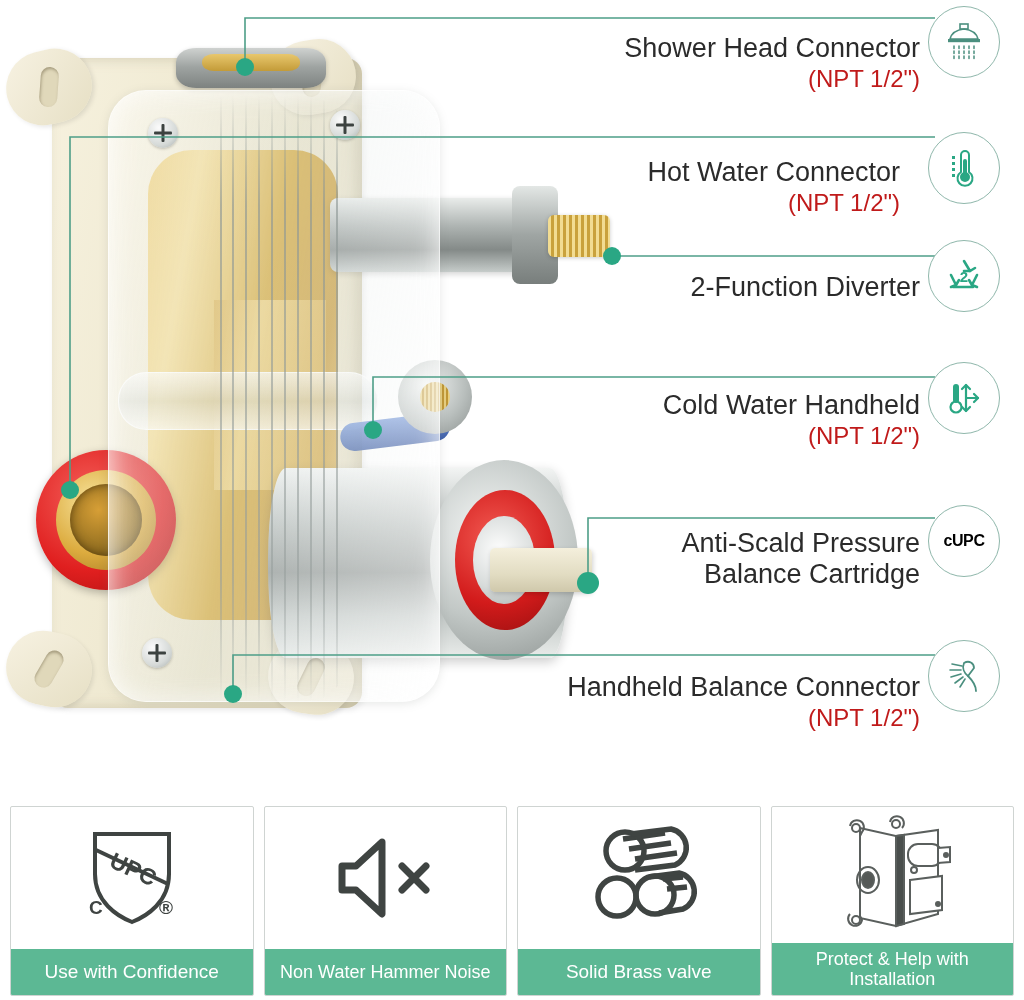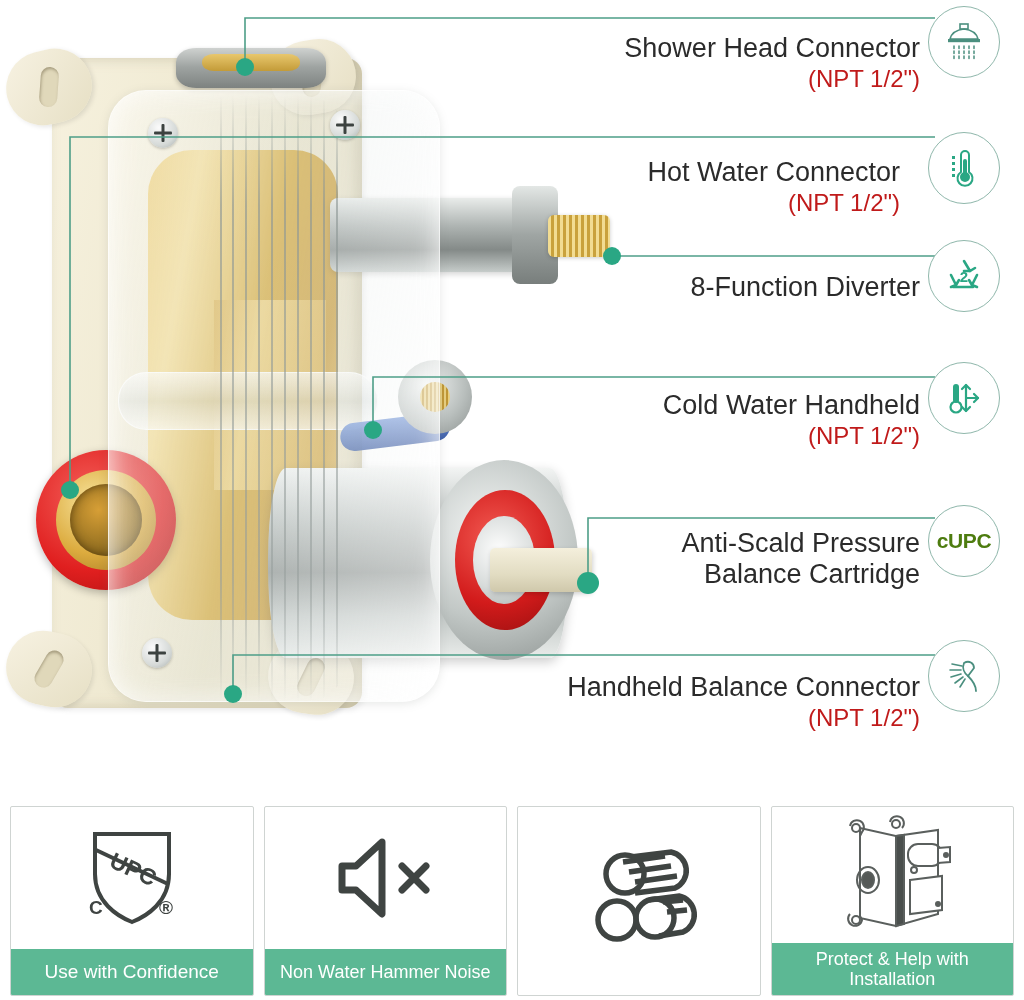--- a/index.html
+++ b/index.html
@@ -171,21 +171,21 @@
   }
   .label .npt{font-size:24px;color:#c01a1a;line-height:1.2;margin-top:1px;}
 
   .badge{
     position:absolute;width:72px;height:72px;border-radius:50%;
     border:1px solid #8fb7ab;display:flex;align-items:center;justify-content:center;
     background:#fff;box-sizing:border-box;
   }
   .badge svg{display:block;}
   .badge .cupc{
-    font-size:21px;font-weight:bold;color:#4d7c0f;letter-spacing:-.4px;
+    font-size:16px;font-weight:bold;color:#000000;letter-spacing:-.4px;
   }
 
   
   #cards{position:absolute;left:0;top:806px;width:1024px;height:190px;display:flex;gap:10px;padding:0 10px;box-sizing:border-box;}
   .card{
     flex:1;border:1px solid #cfd4d2;background:#fff;border-radius:2px;
     display:flex;flex-direction:column;overflow:hidden;
   }
   .card-art{flex:1;display:flex;align-items:center;justify-content:center;}
   .card-cap{
@@ -301,21 +301,21 @@
       <g fill="#2aa784" stroke="none">
         <rect x="9" y="9" width="3" height="3"></rect>
         <rect x="9" y="15" width="3" height="3"></rect>
         <rect x="9" y="21" width="3" height="3"></rect>
         <rect x="9" y="27" width="3" height="3"></rect>
       </g>
     </svg>
   </div>
 
   <div class="label" style="left:540px;top:272px;width:380px;">
-    <div class="main">8-Function Diverter</div>
+    <div class="main">2-Function Diverter</div>
   </div>
   <div class="badge" style="left:928px;top:240px;">
     <svg width="44" height="44" viewBox="0 0 44 44" fill="none" stroke="#2aa784" stroke-width="2.6" stroke-linecap="round" stroke-linejoin="round">
       <path d="M22 7 L28 17 L33 14"></path>
       <path d="M28 17 L22 17"></path>
       <path d="M35 21 L30 31 L35 33"></path>
       <path d="M30 31 L27 26"></path>
       <path d="M9 21 L14 31 L9 33"></path>
       <path d="M14 31 L17 26"></path>
       <path d="M11 33 L31 33"></path>
@@ -398,20 +398,21 @@
             <path d="M52 9 L92 4 A19 19 0 0 1 96 40 L56 45"></path>
           </g>
           <g>
             <ellipse cx="38" cy="72" rx="19" ry="19"></ellipse>
             <ellipse cx="76" cy="70" rx="19" ry="19"></ellipse>
             <path d="M70 52 L100 48 A19 19 0 0 1 104 84 L80 88"></path>
             <path d="M84 54 L104 52 M88 64 L108 62"></path>
           </g>
         </svg>
       </div>
+      <div class="card-cap">Solid Brass valve</div>
     </div>
 
     <div class="card">
       <div class="card-art">
         <svg width="132" height="122" viewBox="0 0 132 122" fill="none" stroke="#5a5f5d" stroke-width="2">
           <path d="M34 14 L34 104 L70 112 L70 22 Z" fill="#fff"></path>
           <path d="M24 12 a7 7 0 1 1 12 6 l-2 4"></path>
           <circle cx="30" cy="14" r="4"></circle>
           <path d="M24 100 a7 7 0 1 0 12 6 l-2 -4"></path>
           <circle cx="30" cy="106" r="4"></circle>

